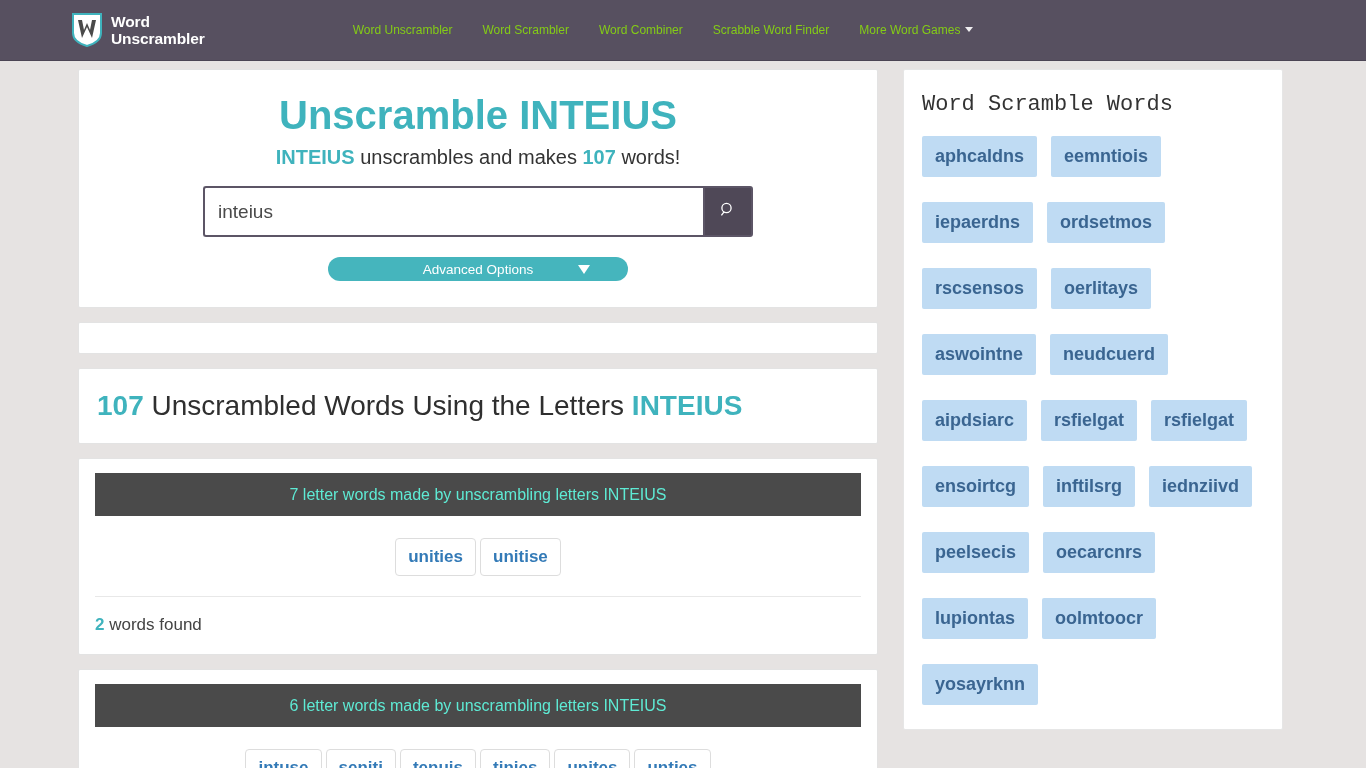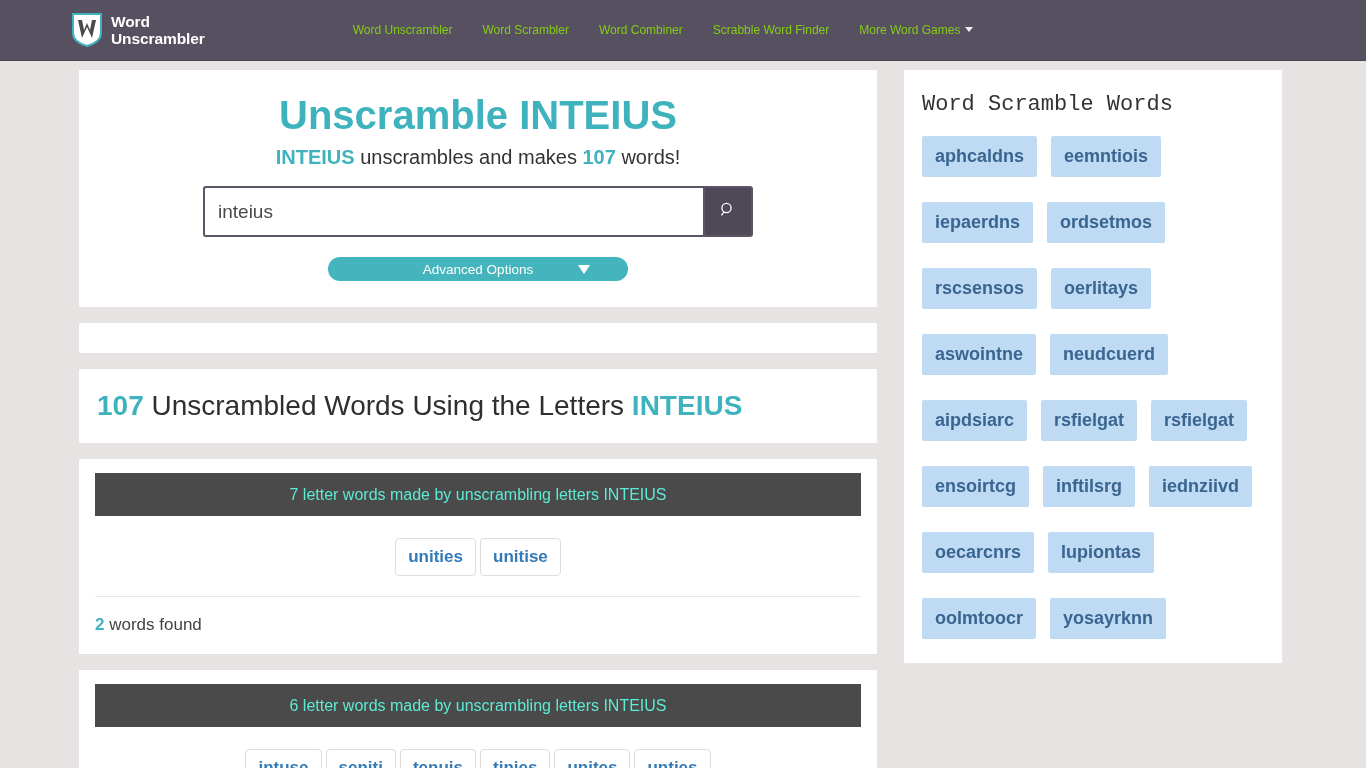--- a/index.html
+++ b/index.html
@@ -383,20 +383,21 @@
         <a class="scramble-chip" href="#">rscsensos</a>
         <a class="scramble-chip" href="#">oerlitays</a>
         <a class="scramble-chip" href="#">aswointne</a>
         <a class="scramble-chip" href="#">neudcuerd</a>
         <a class="scramble-chip" href="#">aipdsiarc</a>
         <a class="scramble-chip" href="#">rsfielgat</a>
         <a class="scramble-chip" href="#">rsfielgat</a>
         <a class="scramble-chip" href="#">ensoirtcg</a>
         <a class="scramble-chip" href="#">inftilsrg</a>
         <a class="scramble-chip" href="#">iednziivd</a>
+        <a class="scramble-chip" href="#">peelsecis</a>
         <a class="scramble-chip" href="#">oecarcnrs</a>
         <a class="scramble-chip" href="#">lupiontas</a>
         <a class="scramble-chip" href="#">oolmtoocr</a>
         <a class="scramble-chip" href="#">yosayrknn</a>
       </div>
     </div>
   </div>
 
 </div>
 

